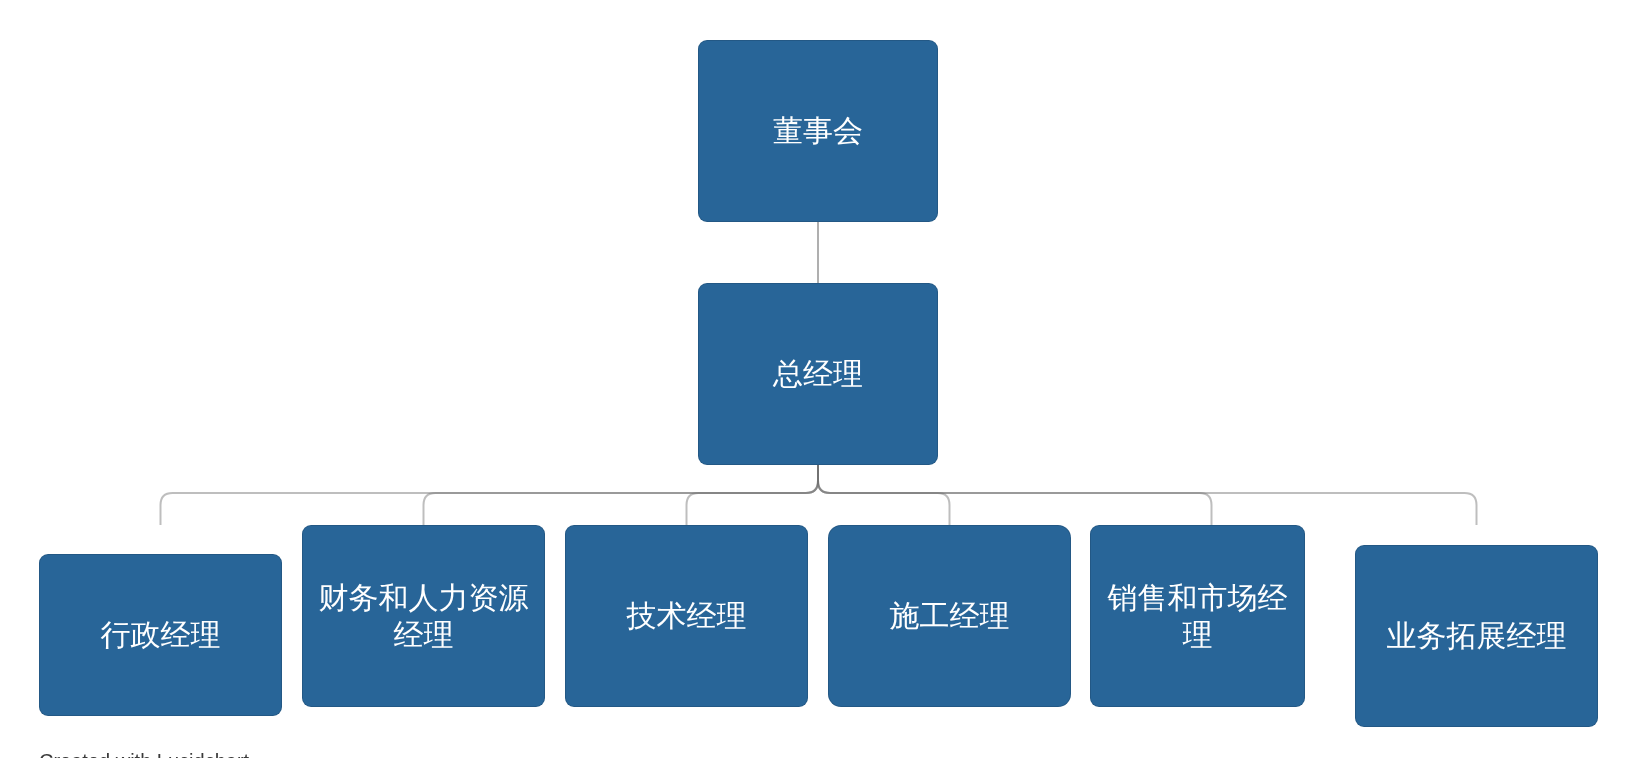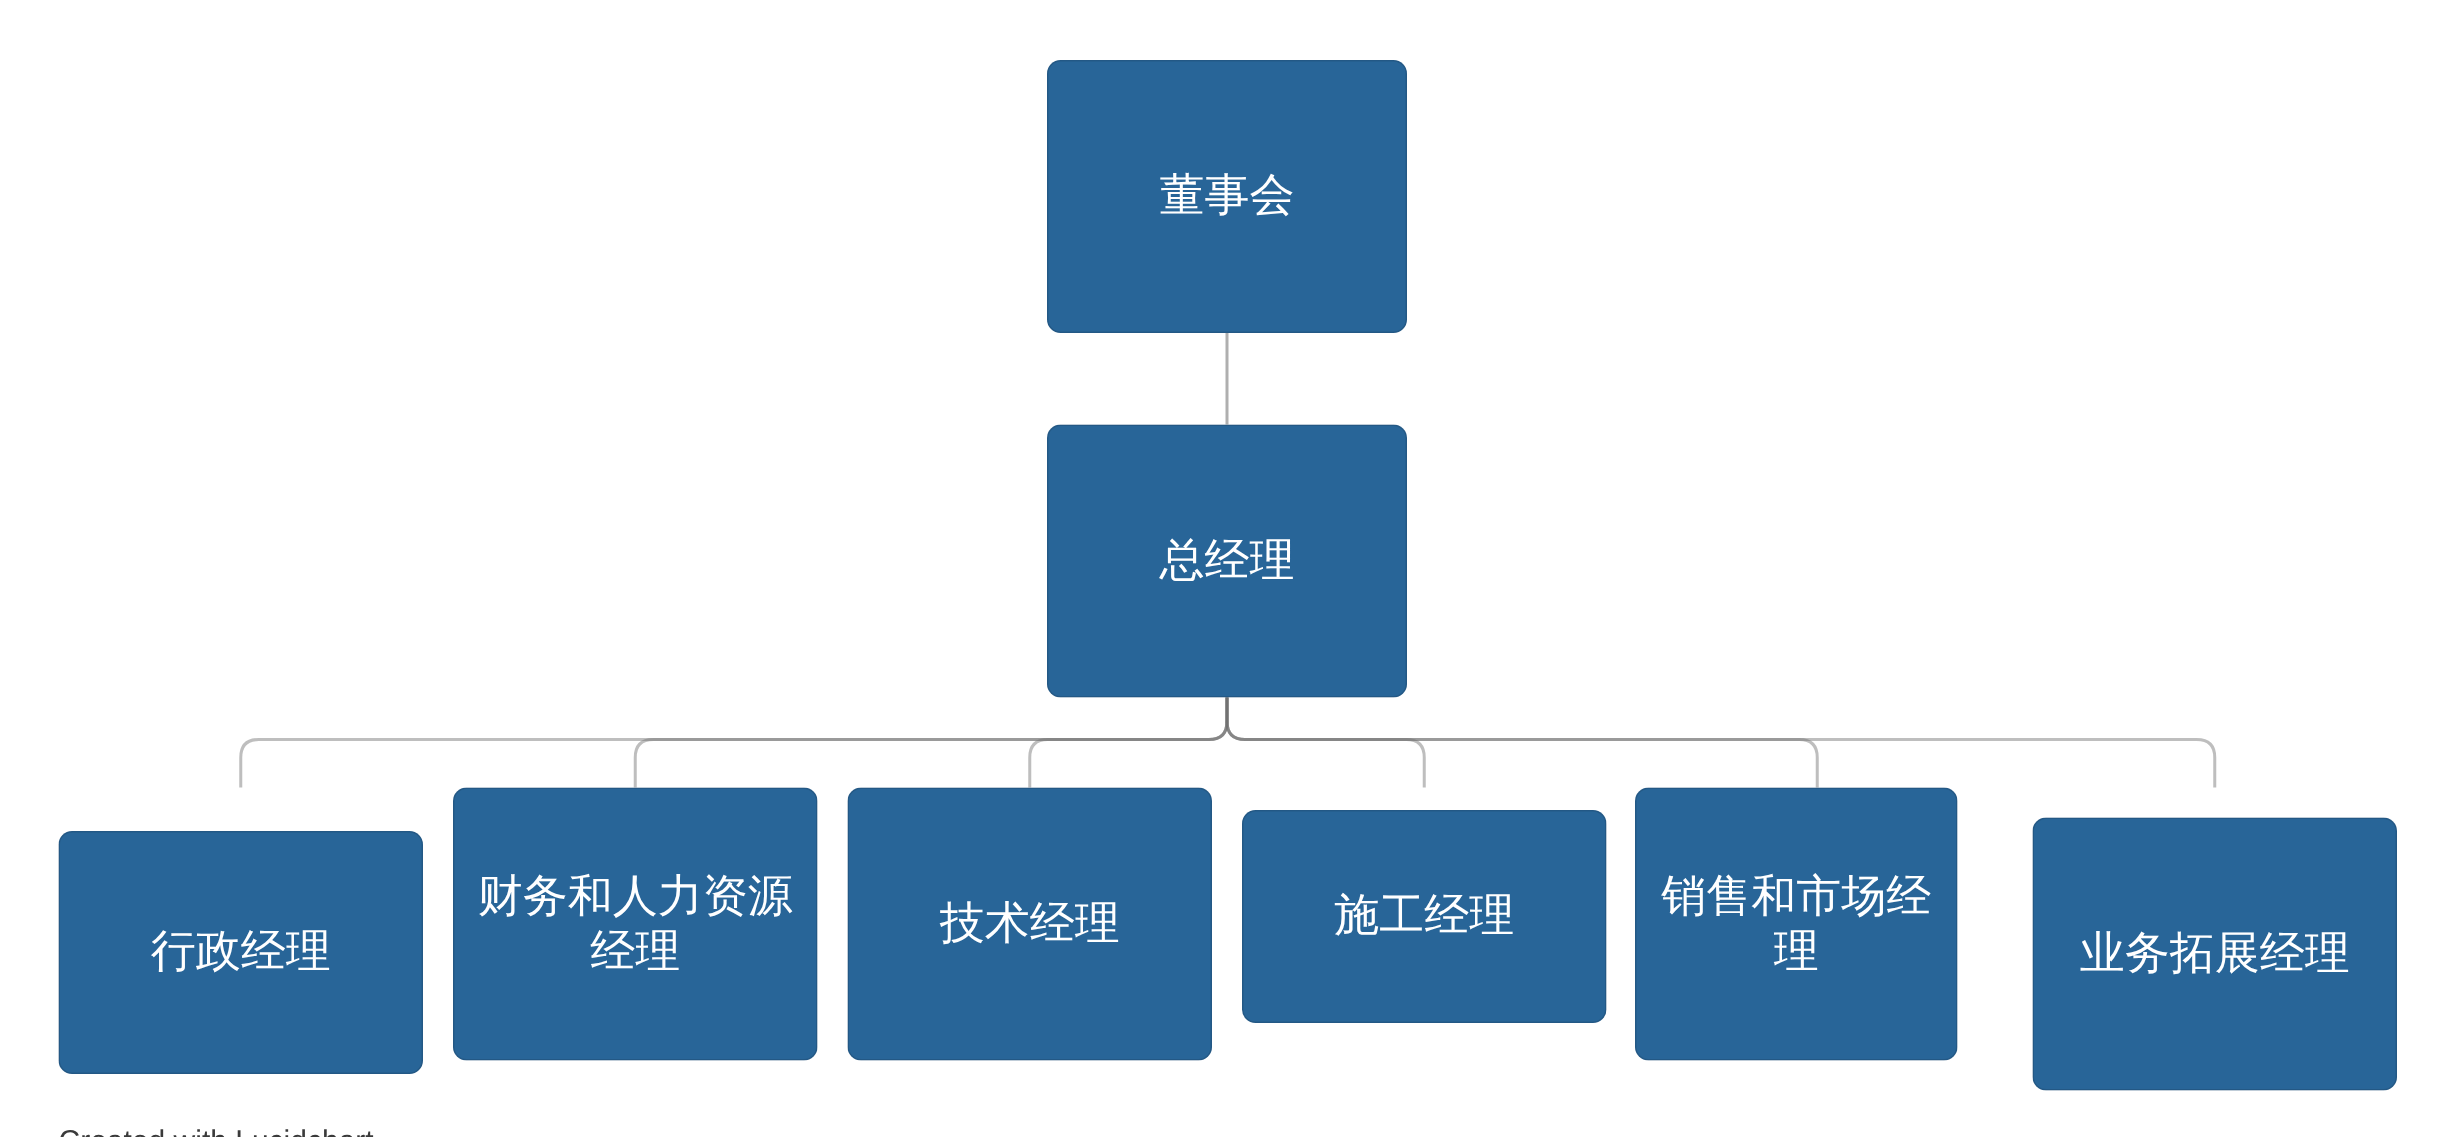--- a/index.html
+++ b/index.html
@@ -56,21 +56,21 @@
     overflow-wrap:break-word;
   }
   
   .node-board{left:698px;top:40px;width:240px;height:182px;}
   
   .node-gm{left:698px;top:283px;width:240px;height:182px;font-family:Liberation Serif, serif;}
   
   .node-c0{left:39px;  top:554px;width:243px;height:162px;}
   .node-c1{left:302px; top:525px;width:243px;height:182px;}
   .node-c2{left:565px; top:525px;width:243px;height:182px;}
-  .node-c3{left:828px; top:540px;width:243px;height:142px;}
+  .node-c3{left:828px; top:525px;width:243px;height:182px;border-radius:13px;}
   .node-c4{left:1090px;top:525px;width:215px;height:182px;}
   .node-c5{left:1355px;top:525px;width:243px;height:182px;margin-top:20px;}
   .watermark{
     position:absolute;
     left:39px;
     top:750px;
     font-size:20px;
     font-weight:400;
     color:#3a3a3a;
     white-space:nowrap;

